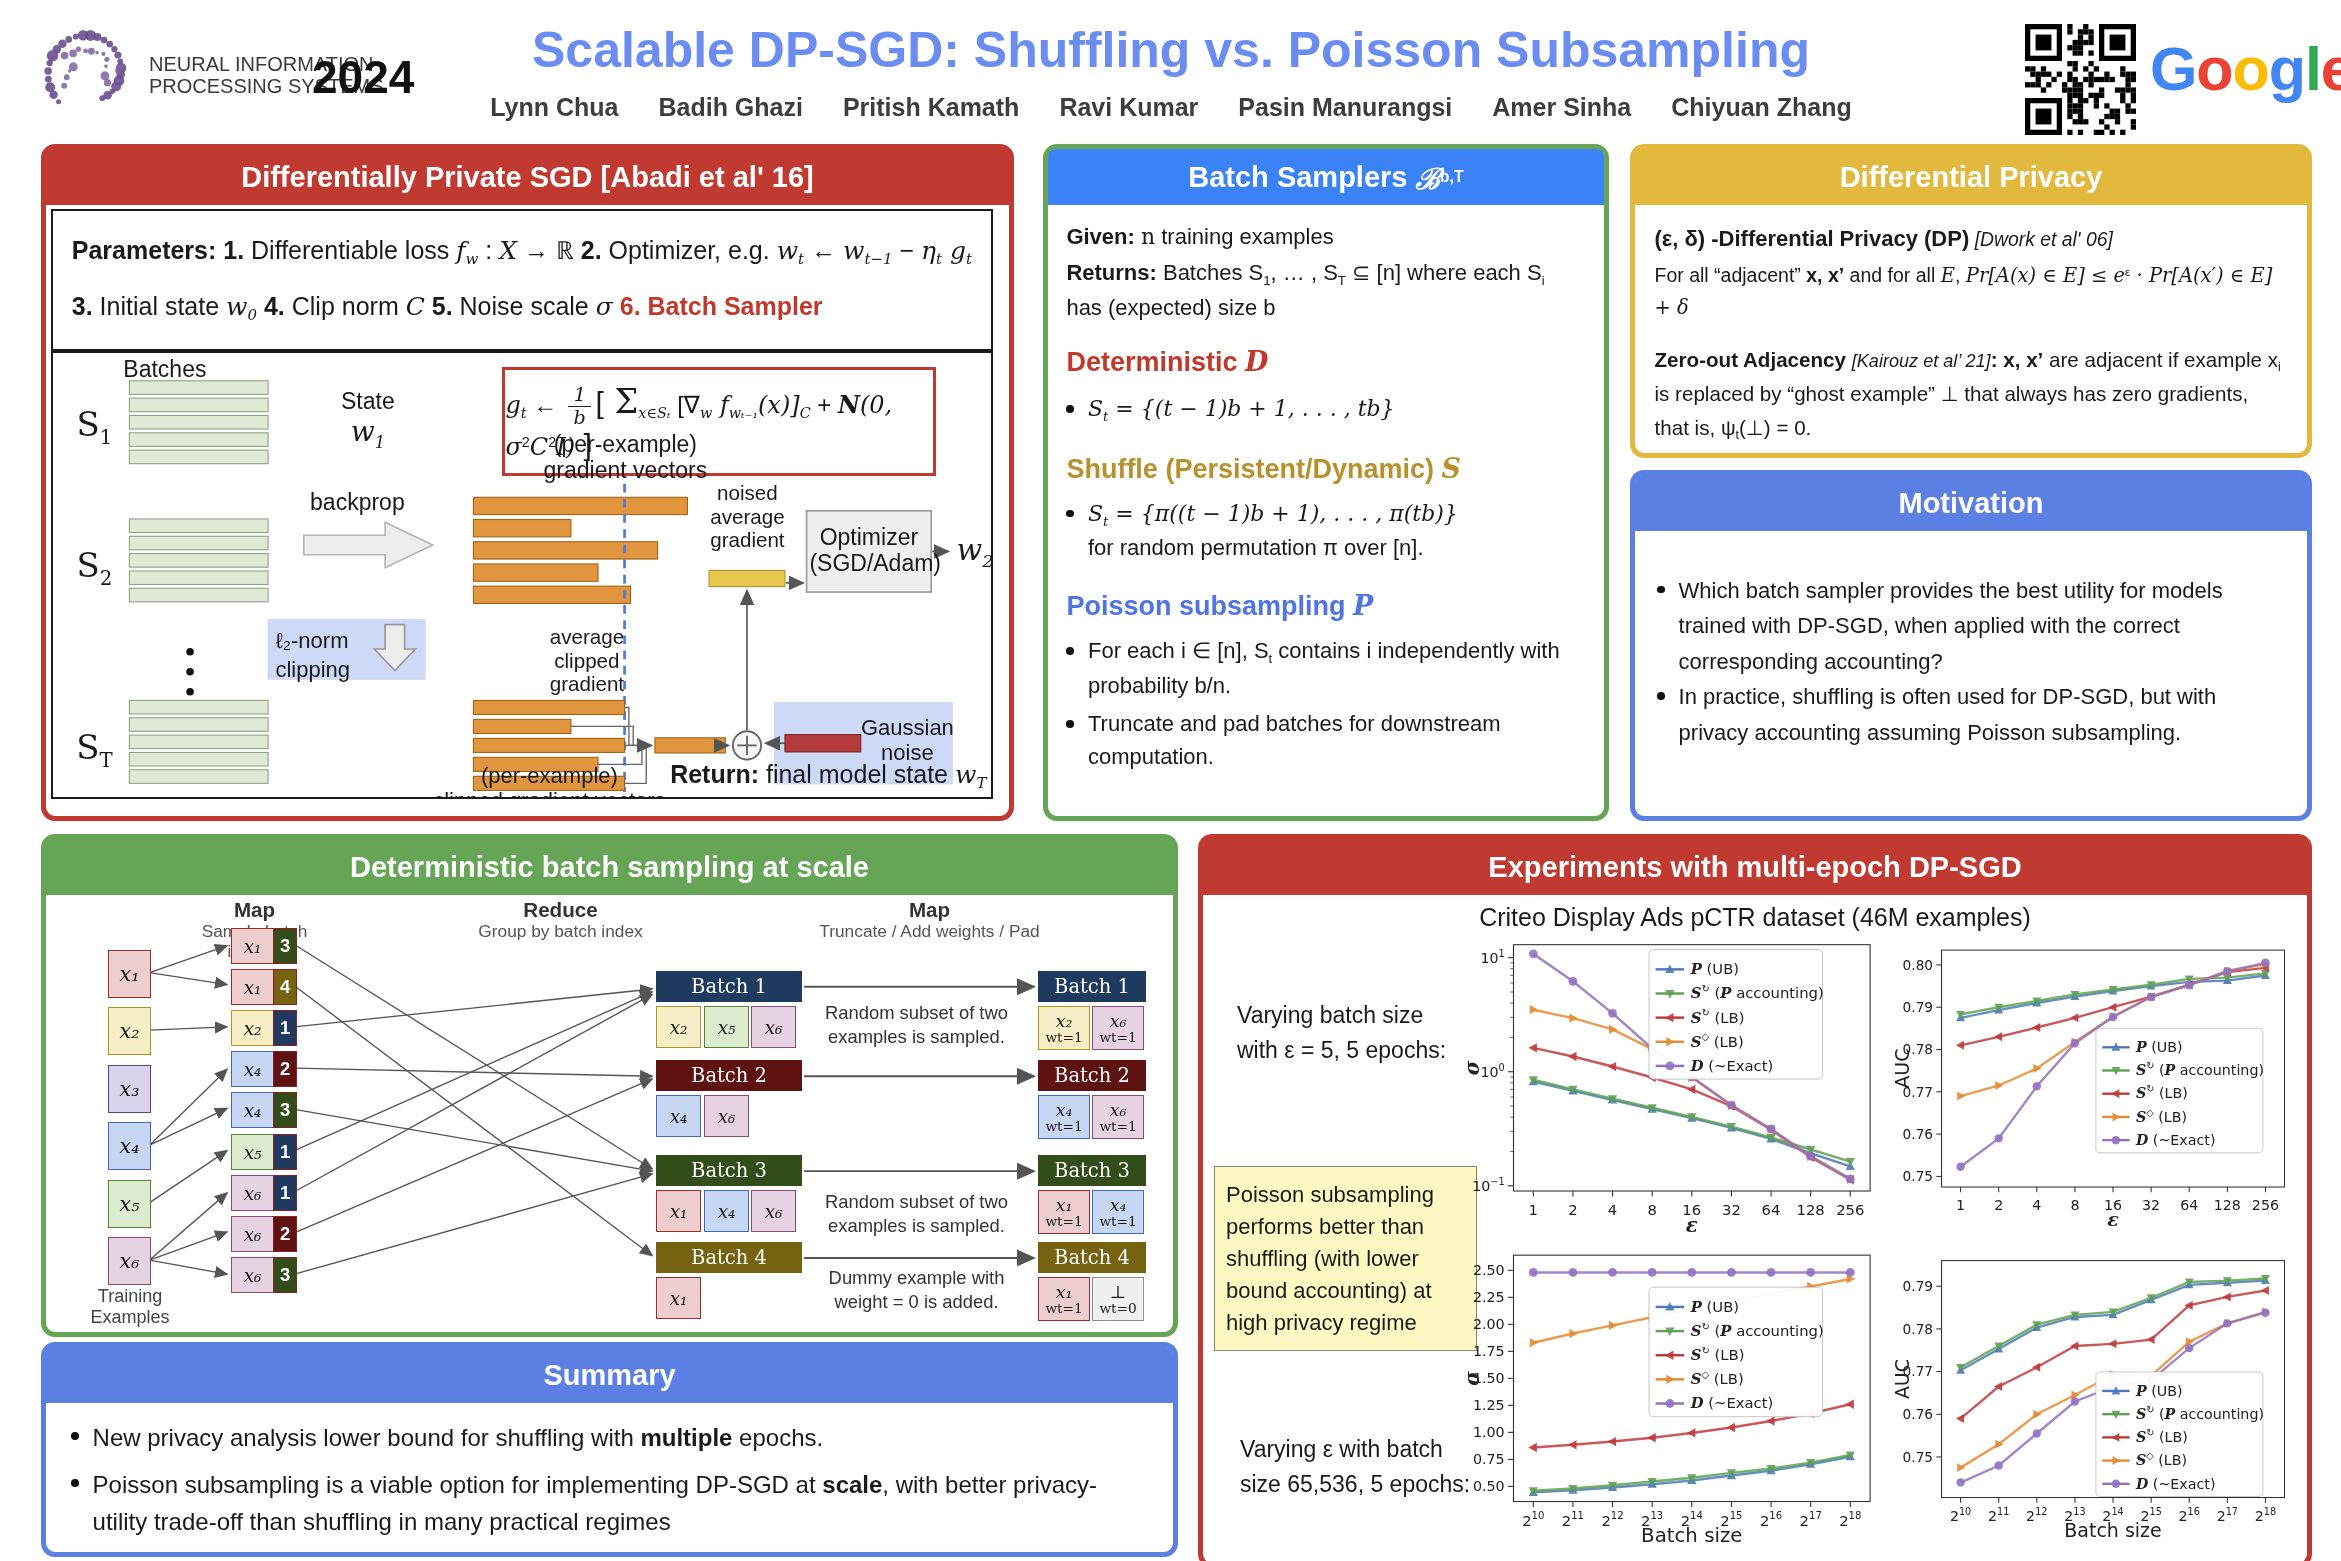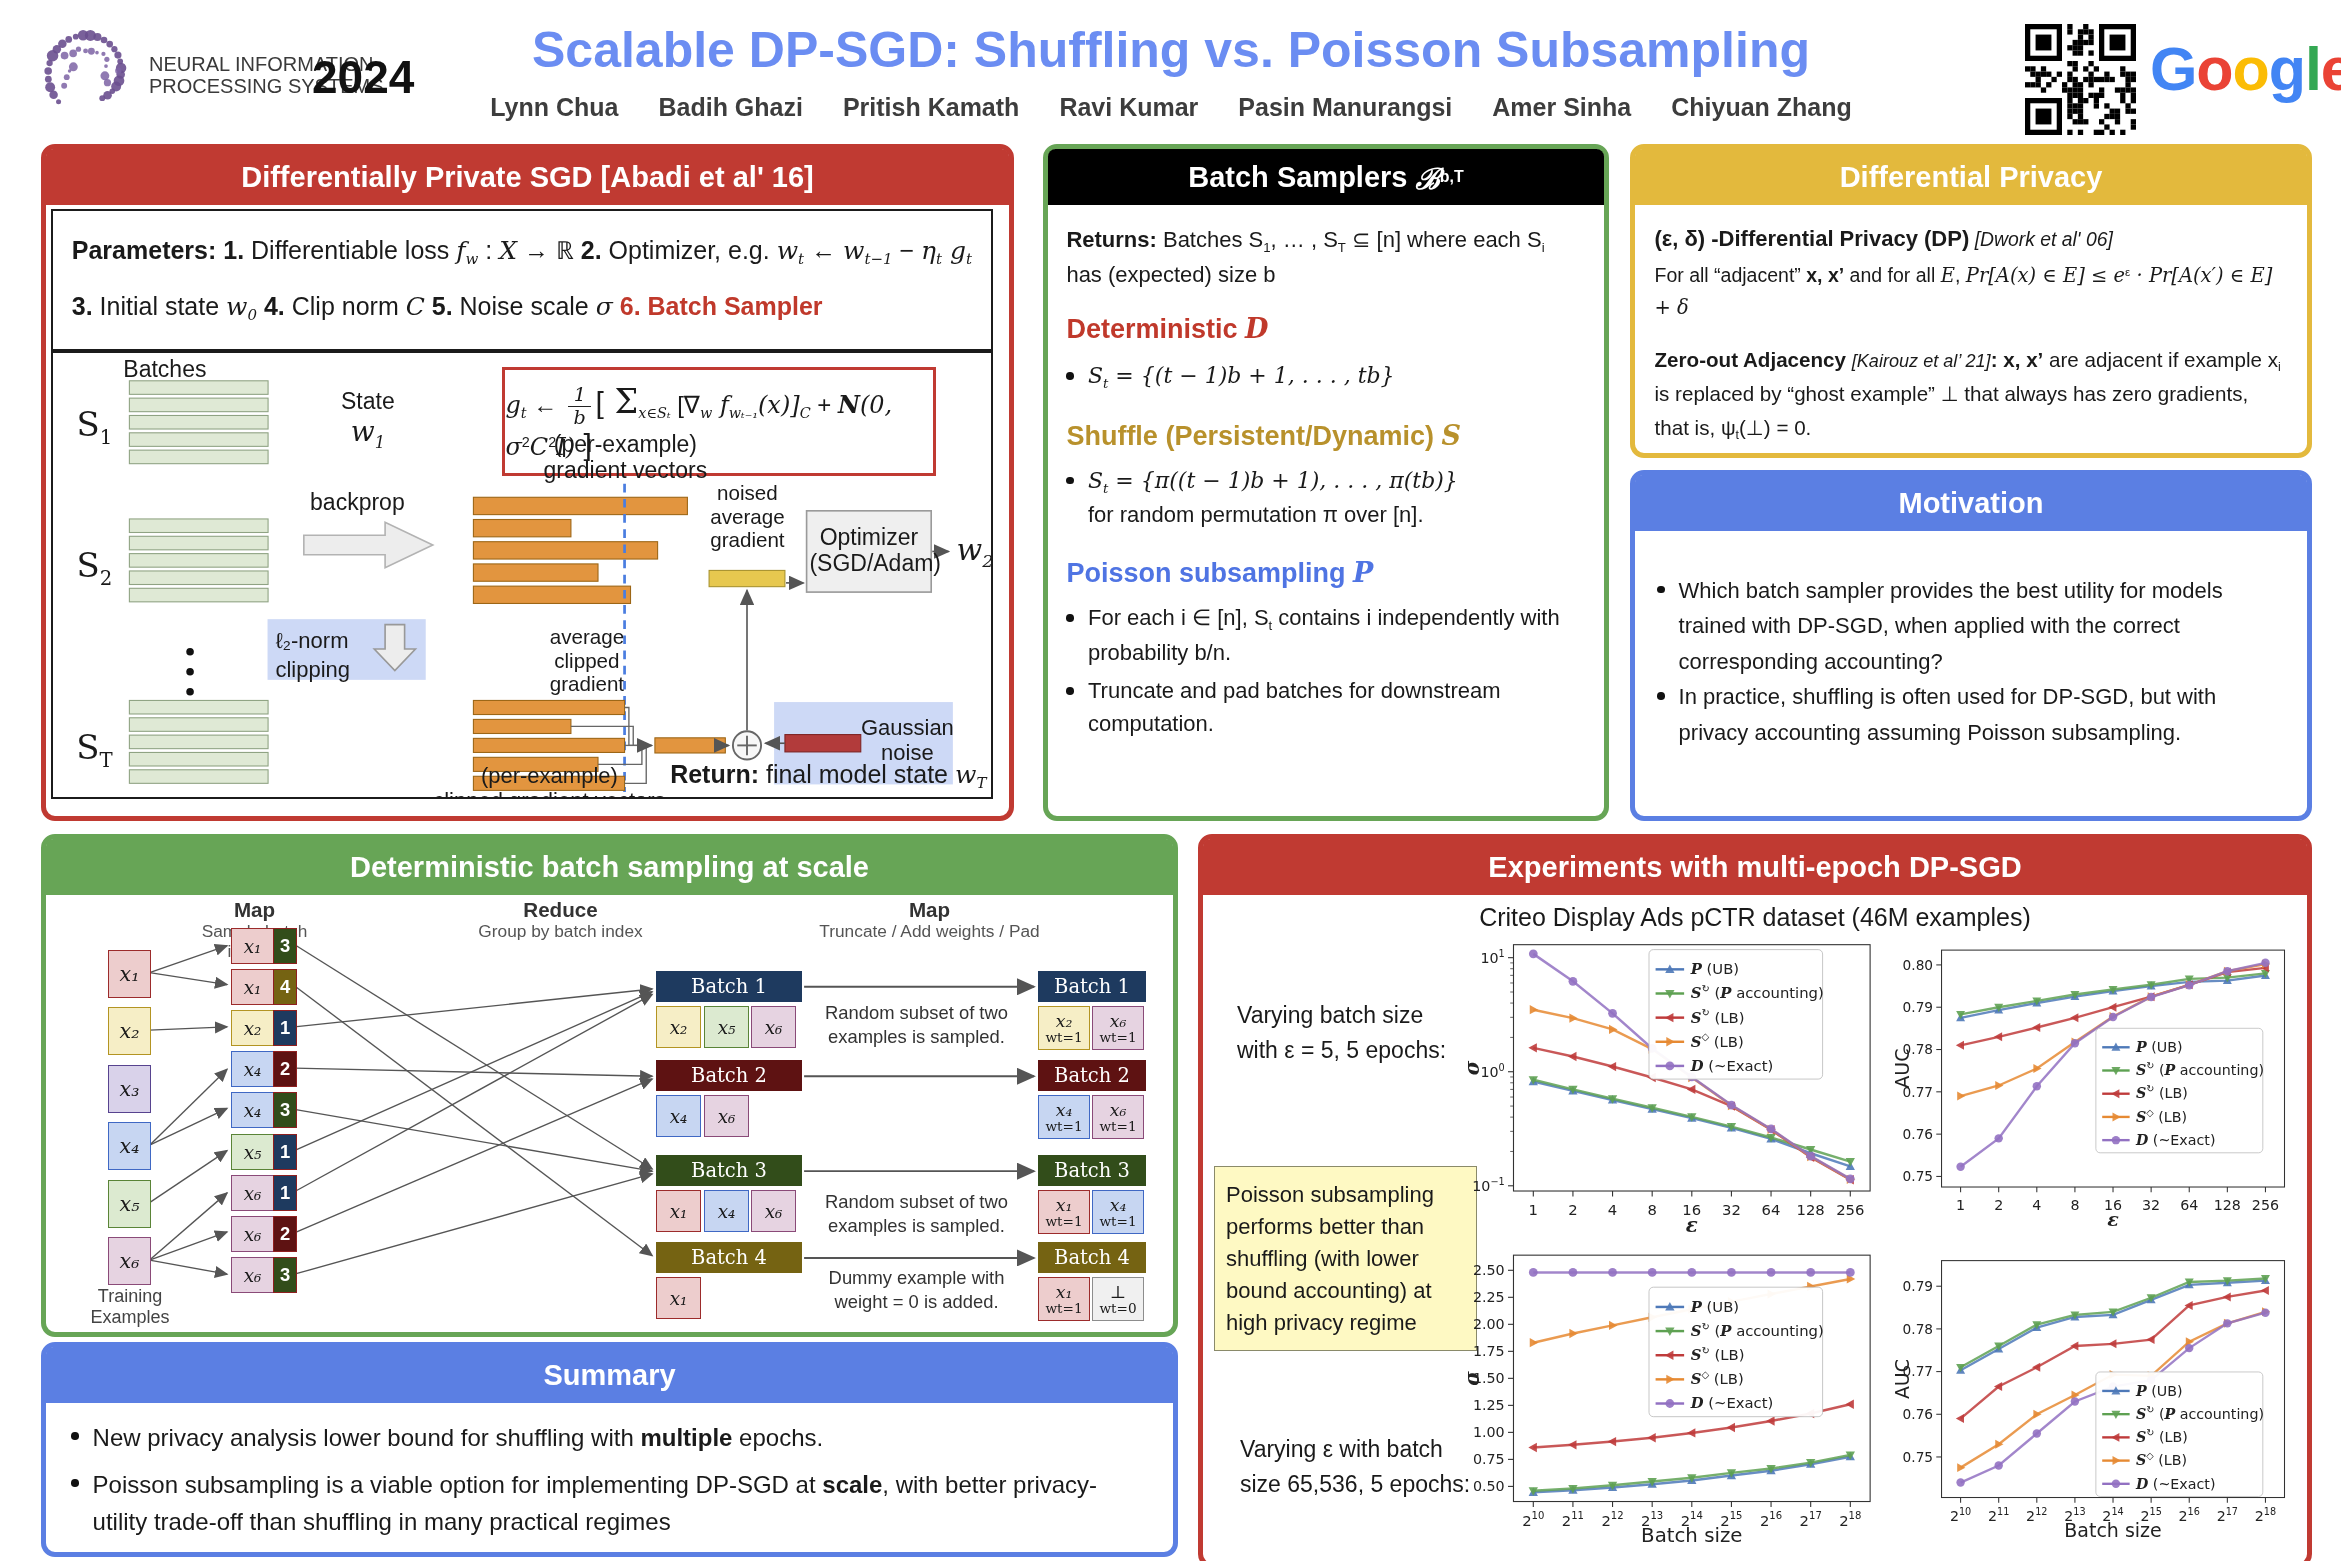--- a/index.html
+++ b/index.html
@@ -381,24 +381,25 @@
         <div>Optimizer</div>
           <div>(SGD/Adam)</div>
       </div>
       <div class="dlabel" style="left:897px;top:182px;width:49px;font-size:30px;"><span class="fs-i">w</span><sub class="srs" style="font-style:italic">2</sub></div>
       <div class="dlabel" style="left:613px;top:409px;width:320px;font-size:25px;text-align:right;"><span class="fs-b">Return: </span><span class="fs-n">final model state  </span><span class="fs-i">w</span><span class="fs-subi">T</span></div>
     </div>
   </div>
 </div>
 
 <div class="panel" style="left:1043px;top:144px;width:556px;height:667px;border:5.4px solid #67a556;">
-  <div class="ptitle" style="background:#000000;">
+  <div class="ptitle" style="background:#3b82f6;">
     <span>Batch Samplers</span>&nbsp;<span class="scr">ℬ</span><sub style="font-size:55%">b,T</sub>
   </div>
   <div class="pbody" style="padding:15px 18.4px;font-size:22px;line-height:1.5;">
+    <div><span class="fs-b">Given: </span><span class="fs-r">n</span><span class="fs-n"> training examples</span></div>
     <div style="margin-top:3.3px;"><span class="fs-b">Returns: </span><span class="fs-n">Batches S</span><span class="fs-sub">1</span><span class="fs-n">, … , S</span><span class="fs-sub">T</span><span class="fs-n"> ⊆ [n] where each S</span><span class="fs-sub">i</span><span class="fs-n"> has (expected) size b</span></div>
     <div style="margin-top:18.4px;font-size:27px;font-weight:bold;color:#c0392b;">
       <span>Deterministic</span> <span class="scr">D</span>
     </div>
     <div class="bullet" style="margin-top:9.8px;">
       <span class="dot"></span>
         <span><span class="fs-i">S</span><span class="fs-subi">t</span><span class="fs-i"> = {(t − 1)b + 1, . . . , tb}</span></span>
     </div>
     <div style="margin-top:22px;font-size:27px;font-weight:bold;color:#b8912c;">
       <span>Shuffle (Persistent/Dynamic)</span> <span class="scr">S</span>

